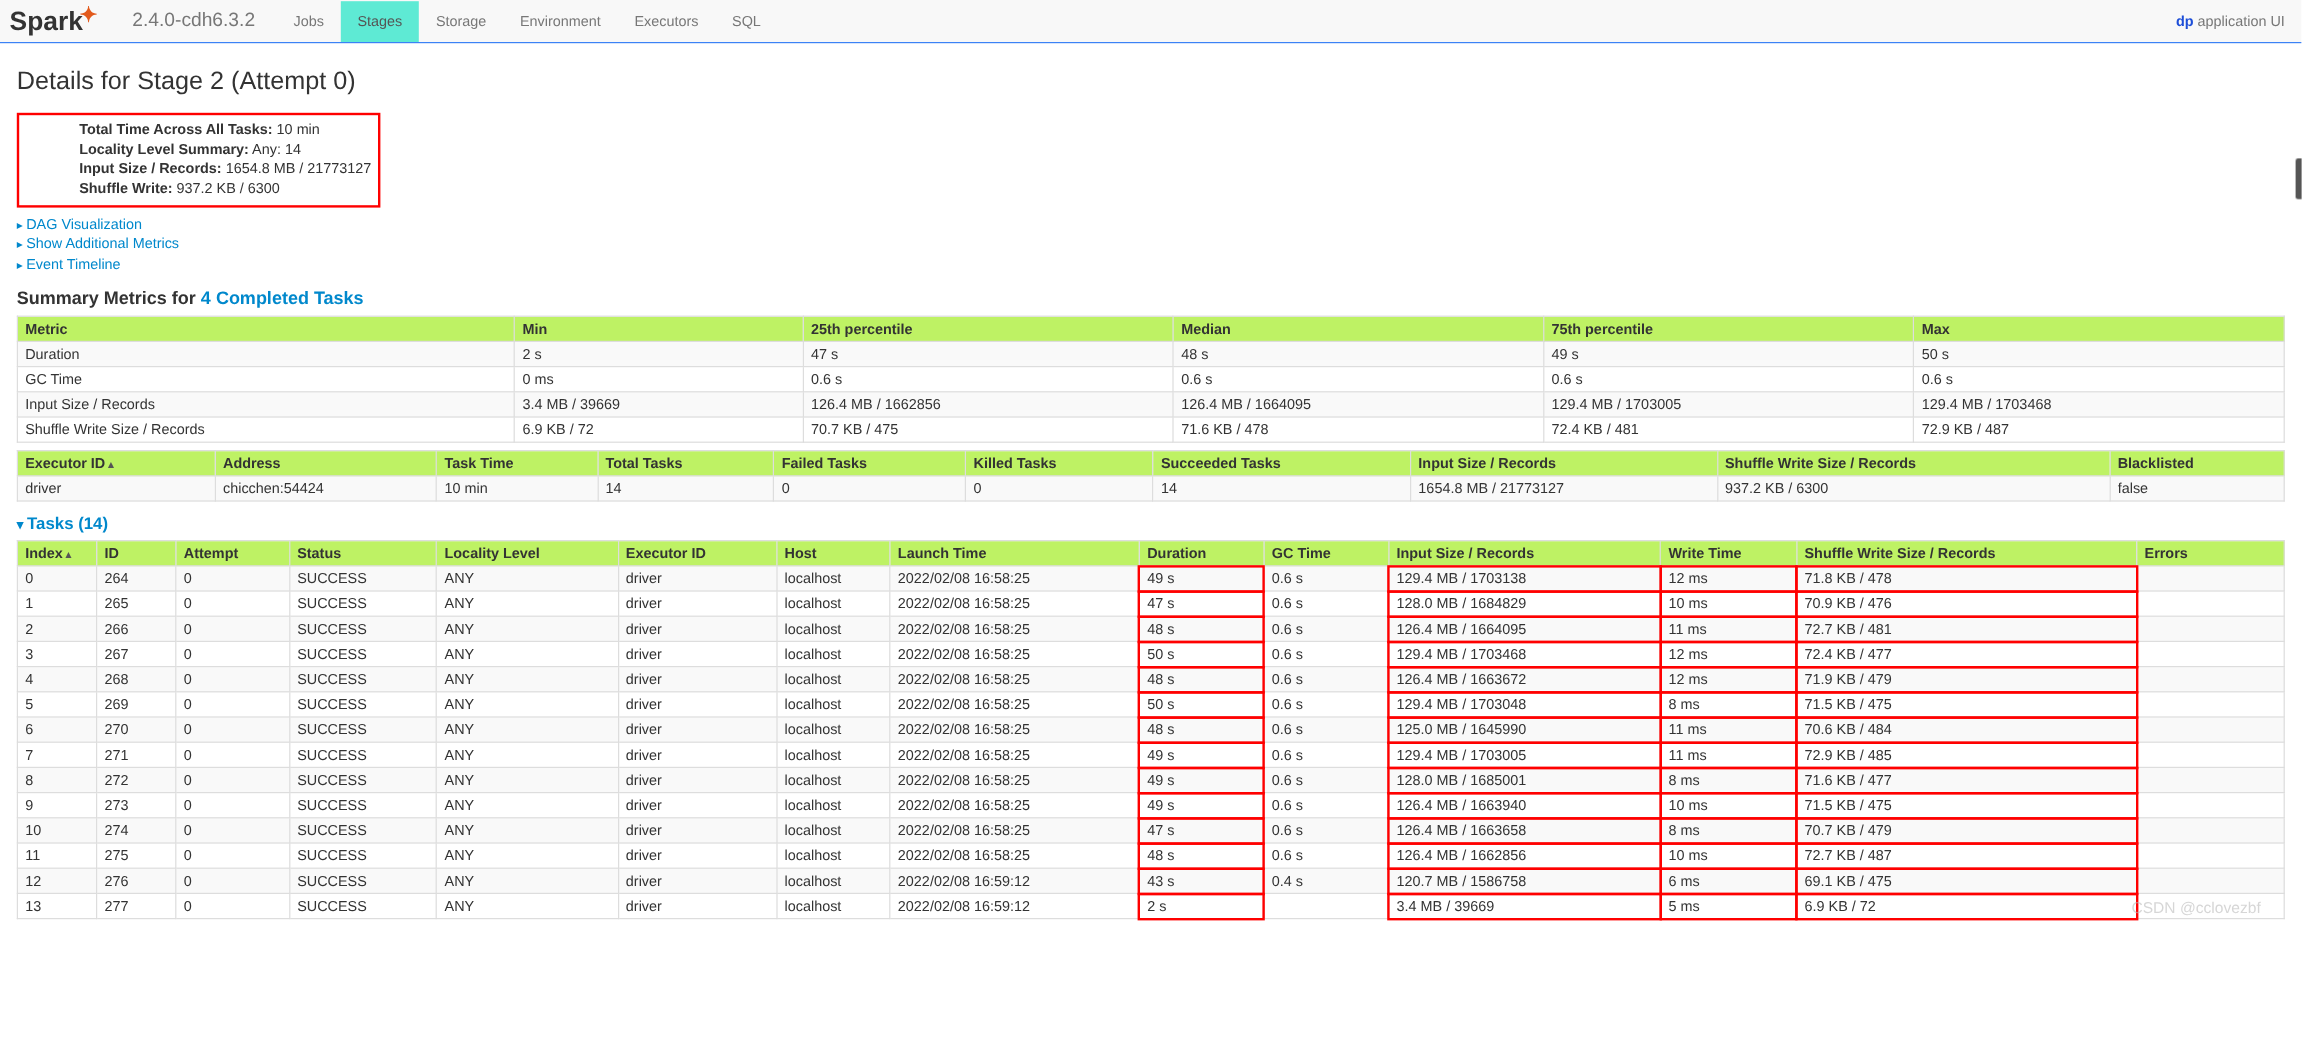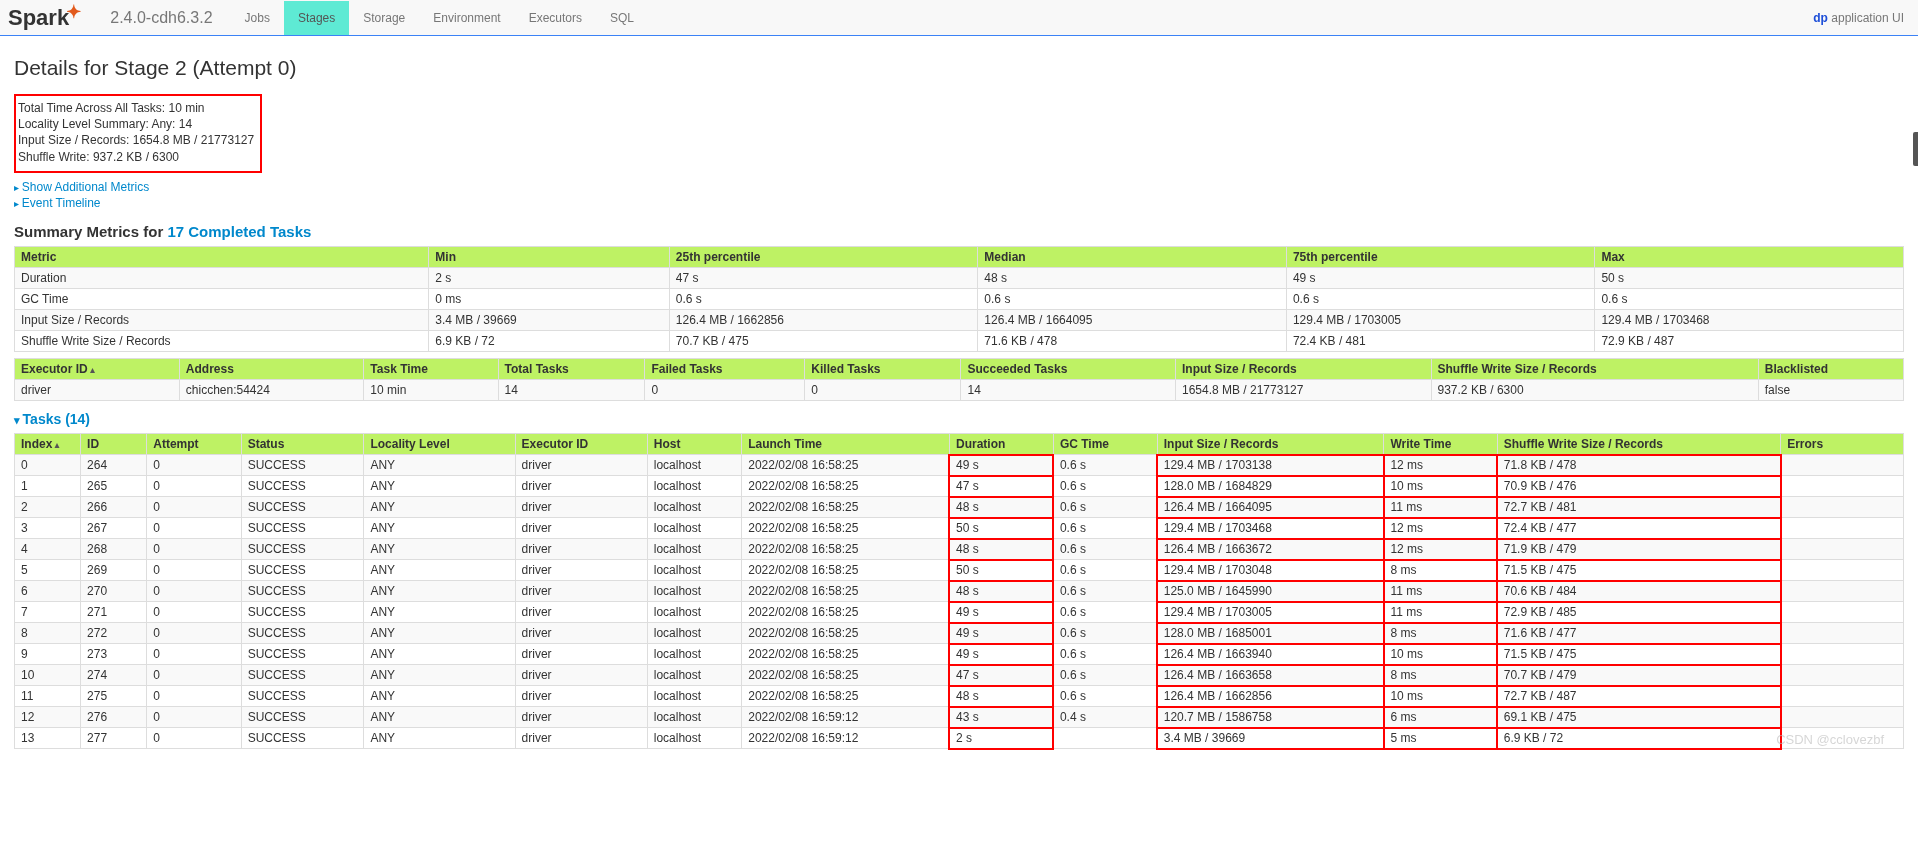--- a/index.html
+++ b/index.html
@@ -12,21 +12,21 @@
 .nav-tabs { display: flex; gap: 0; }
 .nav-tab { padding: 10px 14px; color: #777; cursor: pointer; font-size: 12px; }
 .nav-tab.active { background: #5eead4; color: #555; }
 .nav-right { margin-left: auto; margin-right: 8px; color: #777; font-size: 12px; }
 .nav-right strong { color: #1d4ed8; font-weight: bold; }
 .container { padding: 10px 14px; }
 h3.page-title { font-size: 21px; font-weight: 500; margin: 10px 0 14px 0; }
 .stats-box { border: 2px solid red; padding: 4px 6px 6px 2px; display: inline-block; margin-bottom: 4px; }
 .stats-list { list-style: none; }
 .stats-list li { font-size: 12px; line-height: 1.35; }
-.stats-list strong { font-weight: normal; }
+.stats-list strong { font-weight: bold; margin-left: 48px; }
 .collapsible-list { list-style: none; margin: 2px 0 12px 0; }
 .collapsible-list li { color: #08c; cursor: pointer; font-size: 12px; line-height: 1.35; }
 .collapsible-list li::before { content: "▸ "; color: #08c; font-size: 10px;}
 h4.section-title { font-size: 15px; font-weight: 700; margin: 6px 0; }
 h4.section-title a { color: #08c; text-decoration: none; }
 .collapse-toggle { color: #08c; cursor: pointer; font-size: 14px; font-weight: 700; margin: 10px 0 6px 0; display: block;}
 .collapse-toggle::before { content: "▾ "; font-size: 11px;}
 table { width: 100%; border-collapse: collapse; font-size: 12px; margin-bottom: 6px;}
 th, td { border: 1px solid #ddd; padding: 3px 6px; text-align: left; vertical-align: middle; }
 th { background: #bef264; font-weight: 700; }
@@ -66,26 +66,27 @@
   <div class="stats-box">
     <ul class="stats-list">
       <li><strong>Total Time Across All Tasks:</strong><span> 10 min</span></li>
       <li><strong>Locality Level Summary:</strong><span> Any: 14</span></li>
       <li><strong>Input Size / Records:</strong><span> 1654.8 MB / 21773127</span></li>
       <li><strong>Shuffle Write:</strong><span> 937.2 KB / 6300</span></li>
     </ul>
   </div>
 
   <ul class="collapsible-list" id="collapsibles">
+      <li>DAG Visualization</li>
       <li>Show Additional Metrics</li>
       <li>Event Timeline</li>
     </ul>
 
   <h4 class="section-title">
-    <span>Summary Metrics for </span><a>17 Completed Tasks</a>
+    <span>Summary Metrics for </span><a>4 Completed Tasks</a>
   </h4>
   <table>
     <thead>
         <tr id="summary-head">
           <th>Metric</th>
           <th>Min</th>
           <th>25th percentile</th>
           <th>Median</th>
           <th>75th percentile</th>
           <th>Max</th>

